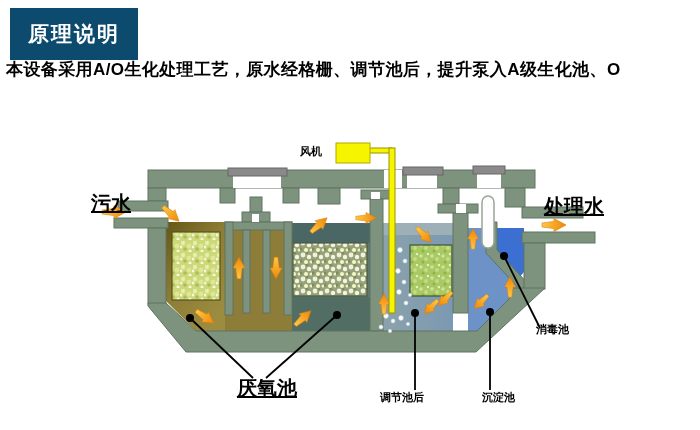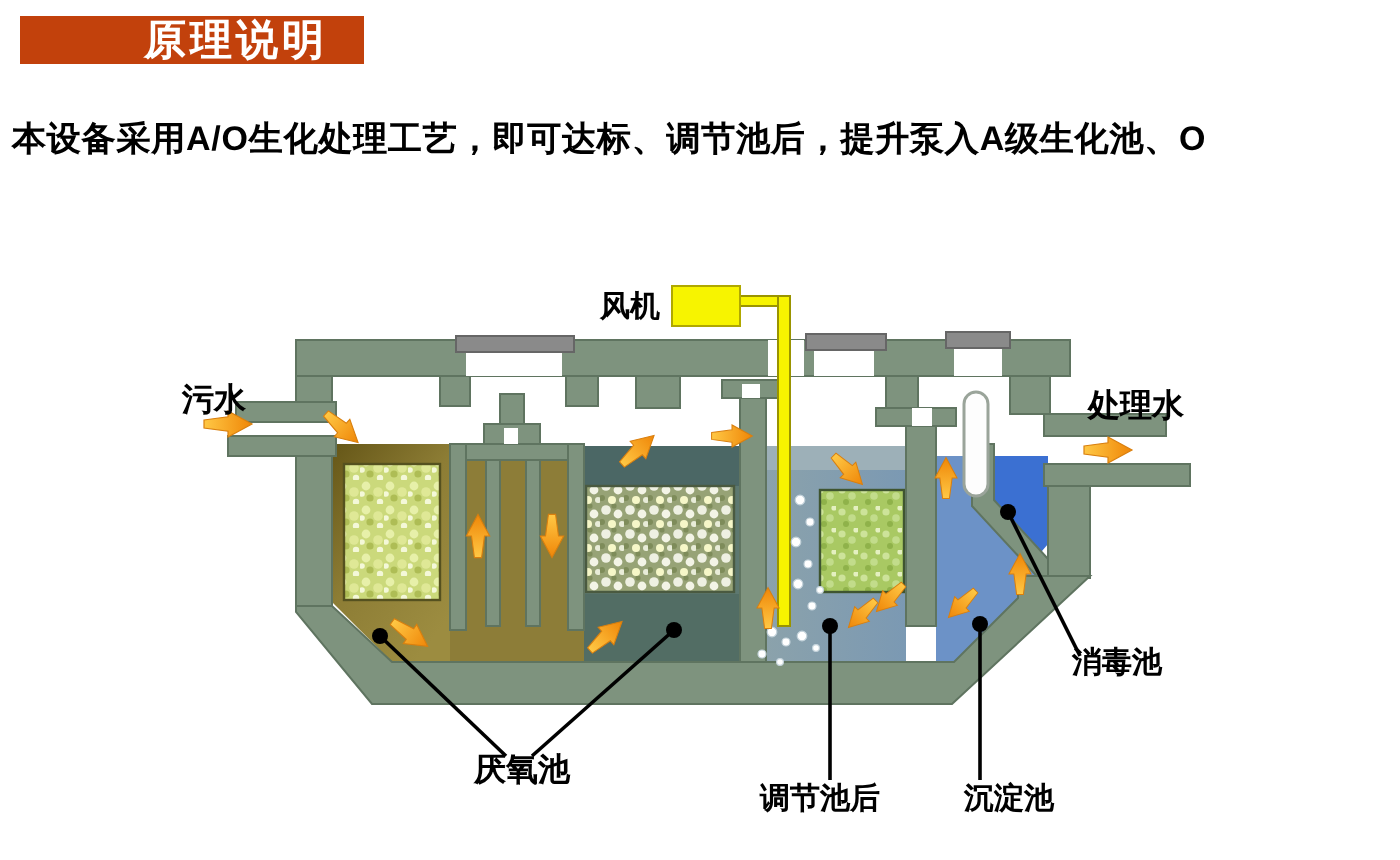--- a/index.html
+++ b/index.html
@@ -1,36 +1,36 @@
 <!DOCTYPE html>
 <html><head>
 <meta charset="utf-8">
 <style>
   html,body{margin:0;padding:0;}
   body{width:700px;height:430px;position:relative;background:#ffffff;overflow:hidden;
        font-family:"Liberation Sans","DejaVu Sans",sans-serif;}
   .abs{position:absolute;}
-  #title-box{left:10px;top:8px;width:128px;height:24px;background:#c2410c;
-             display:flex;align-items:center;justify-content:center;padding-left:44px;}
+  #title-box{left:10px;top:8px;width:128px;height:52px;background:#0c4a6e;
+             display:flex;align-items:center;justify-content:center;}
   #title-box span{color:#ffffff;font-size:21px;font-weight:bold;letter-spacing:2px;}
   #description{left:6px;top:56px;width:692px;color:#000;}
   .desc-line{font-size:17px;line-height:27px;font-weight:600;letter-spacing:0.4px;white-space:nowrap;}
   .dlabel{color:#000;font-weight:bold;white-space:nowrap;z-index:5;}
-  .fs16{font-size:16px;} .fs15{font-size:15px;}
+  .fs16{font-size:20px;text-decoration:underline;} .fs15{font-size:11px;}
   #diagram-svg{left:0;top:0;z-index:1;}
 </style>
 </head>
 <body>
 
 <div class="abs" id="title-box">
   <span>原理说明</span>
 </div>
 
 <div class="abs" id="description">
-  <div class="desc-line">本设备采用A/O生化处理工艺，即可达标、调节池后，提升泵入A级生化池、O</div>
+  <div class="desc-line">本设备采用A/O生化处理工艺，原水经格栅、调节池后，提升泵入A级生化池、O</div>
 </div>
 
 <svg id="diagram-svg" class="abs" width="700" height="430" viewBox="0 0 700 430">
   <defs>
     <linearGradient id="ch1g" x1="0" y1="0" x2="0.7" y2="1">
       <stop offset="0" stop-color="#655617"></stop>
         <stop offset="0.5" stop-color="#8d7d35"></stop>
         <stop offset="1" stop-color="#9c8c40"></stop>
     </linearGradient>
     <linearGradient id="coxg" x1="0" y1="0" x2="1" y2="0">

